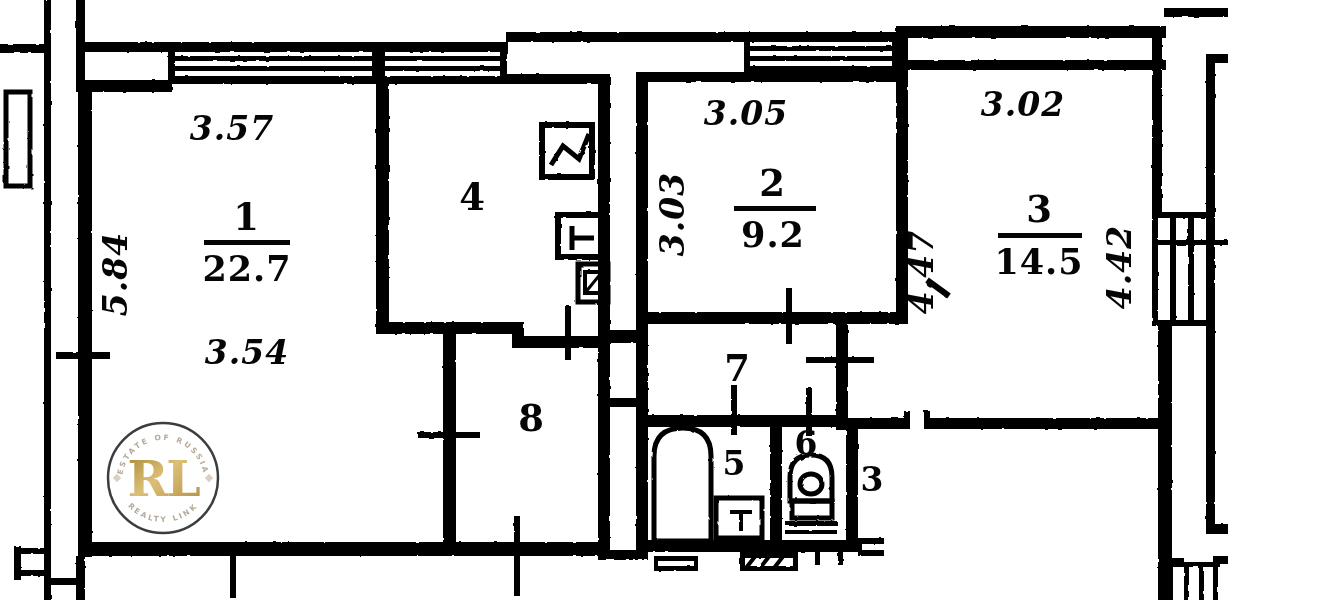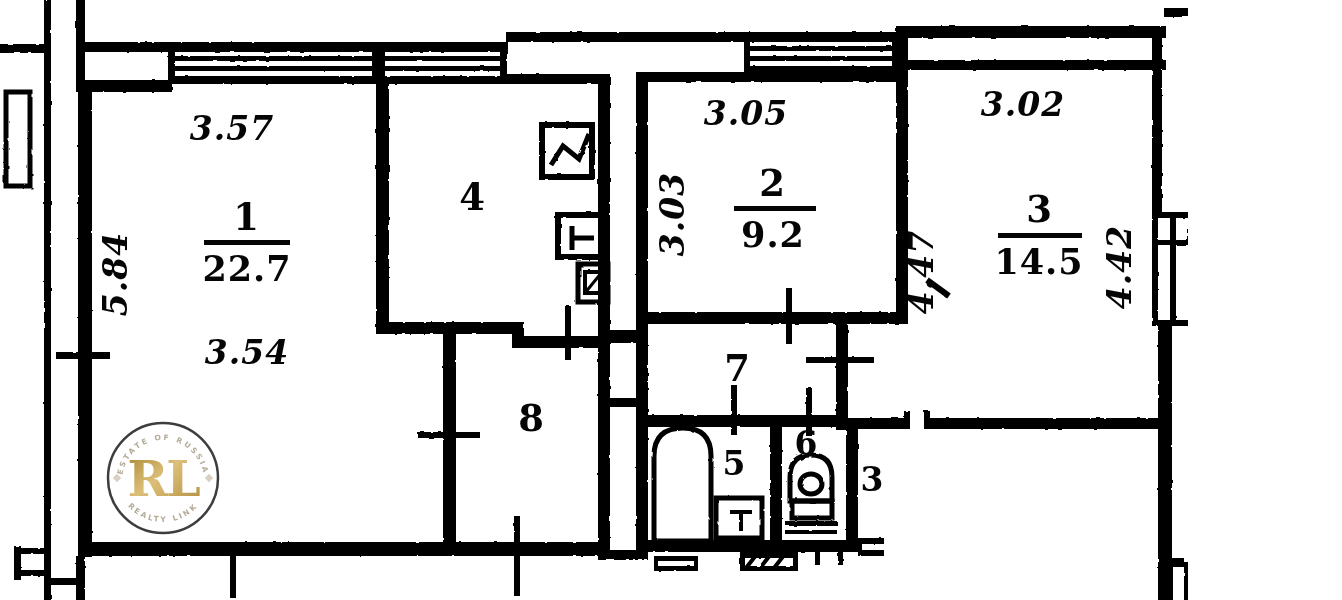--- a/index.html
+++ b/index.html
@@ -1,16 +1,16 @@
 <!DOCTYPE html>
 <html><head>
 <meta charset="utf-8">
 <style>
   html,body{margin:0;padding:0;background:#ffffff;}
-  .stage{position:relative;width:1188px;height:600px;background:#ffffff;overflow:hidden;}
+  .stage{position:relative;width:1188px;height:600px;background:#ffffff;overflow:hidden;padding-left:40px;}
   svg{position:absolute;left:0;top:0;}
   text{font-family:"DejaVu Serif",serif;}
   .dim{font-style:italic;font-weight:bold;font-size:33px;letter-spacing:1px;}
   .num{font-weight:bold;font-size:37px;}
   .num-s{font-weight:bold;font-size:33px;}
   .area{font-weight:bold;font-size:35px;letter-spacing:1px;}
   .mono{font-weight:bold;font-size:49px;letter-spacing:-2px;}
   .arc{font-family:"DejaVu Sans",sans-serif;font-size:7.5px;letter-spacing:2.4px;font-weight:bold;}
 </style>
 </head>

